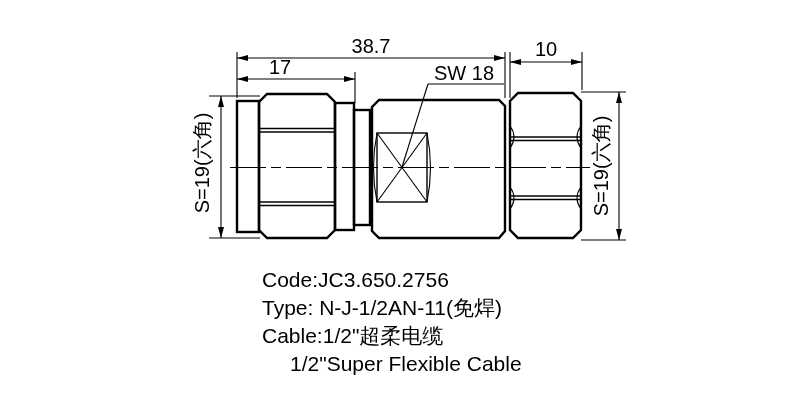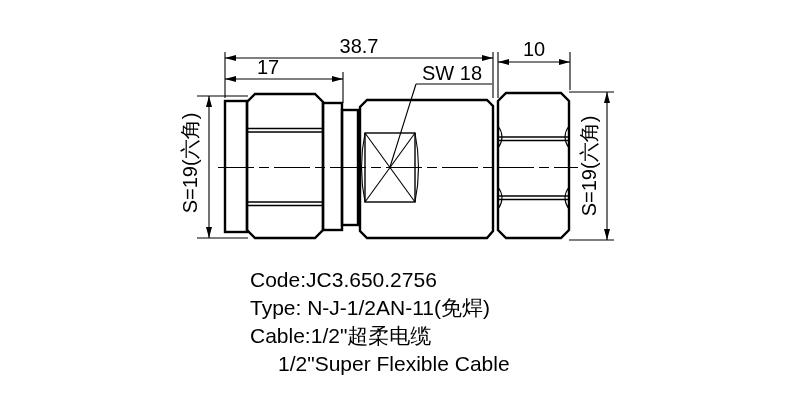--- a/index.html
+++ b/index.html
@@ -2,20 +2,21 @@
 <html><head>
 <meta charset="utf-8">
 <style>
   html,body{margin:0;padding:0;background:#fff;}
   .stage{
     position:relative;
     width:668px;height:400px;
     background:#fff;
     overflow:hidden;
     font-family:"Liberation Sans", sans-serif;
+    margin-left:12px;
   }
   svg{display:block;}
   .outline{stroke:#000;stroke-width:2.4;fill:none;stroke-linejoin:miter;}
   .thinline{stroke:#000;stroke-width:1.1;fill:none;}
   .flatline{stroke:#000;stroke-width:1.7;fill:none;}
   .midline{stroke:#000;stroke-width:1.4;fill:none;}
   .arrow{fill:#000;stroke:none;}
   .dimtext{font-family:"Liberation Sans", sans-serif;font-size:20px;fill:#000;}
   .notetext{font-family:"Liberation Sans", sans-serif;font-size:21px;fill:#000;}
 </style>

